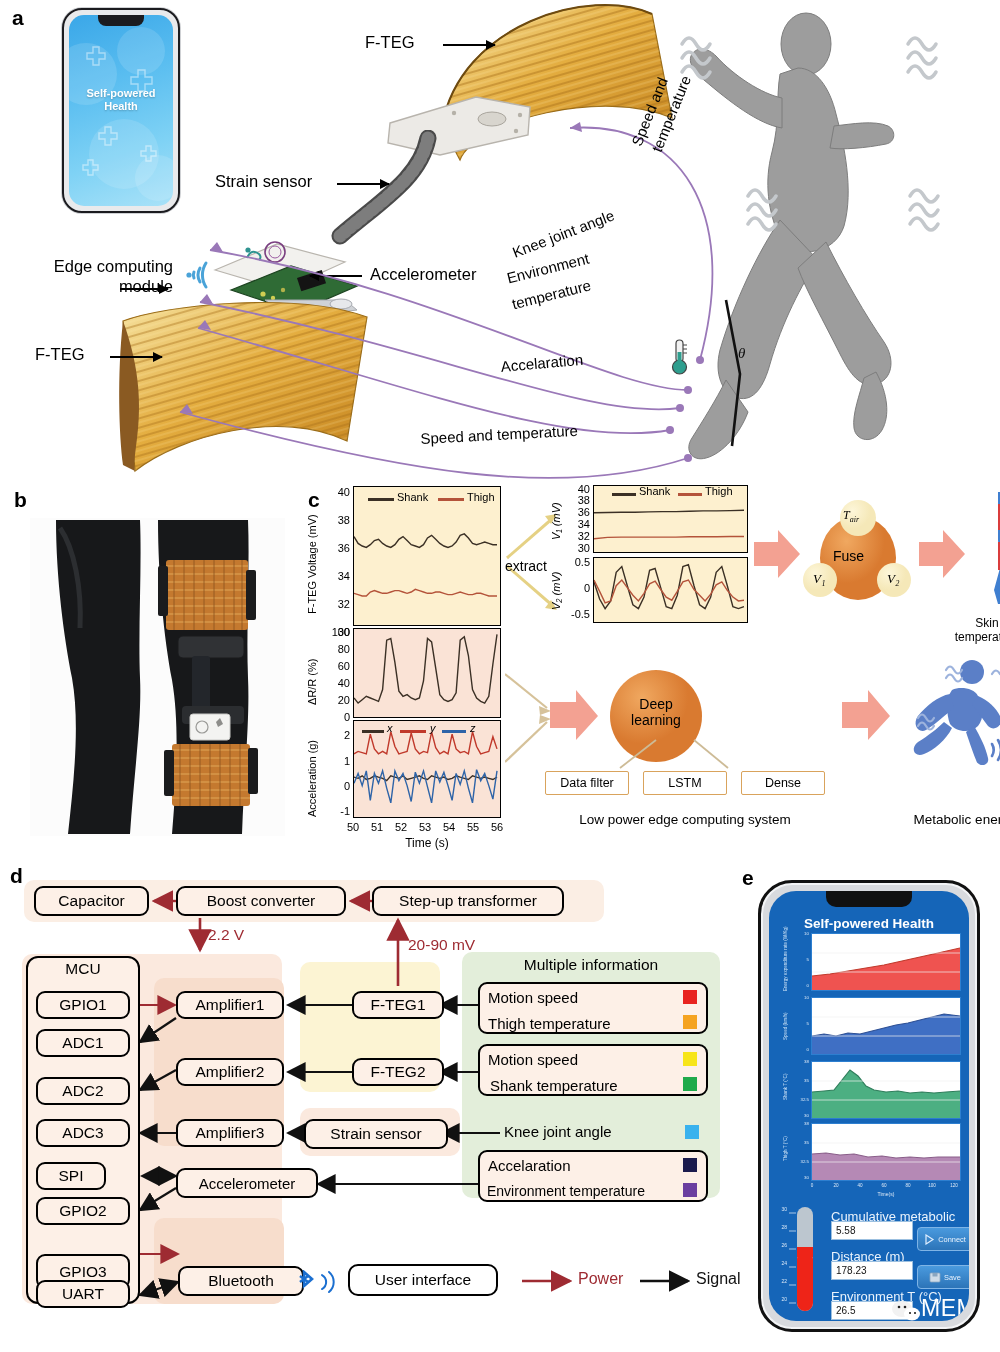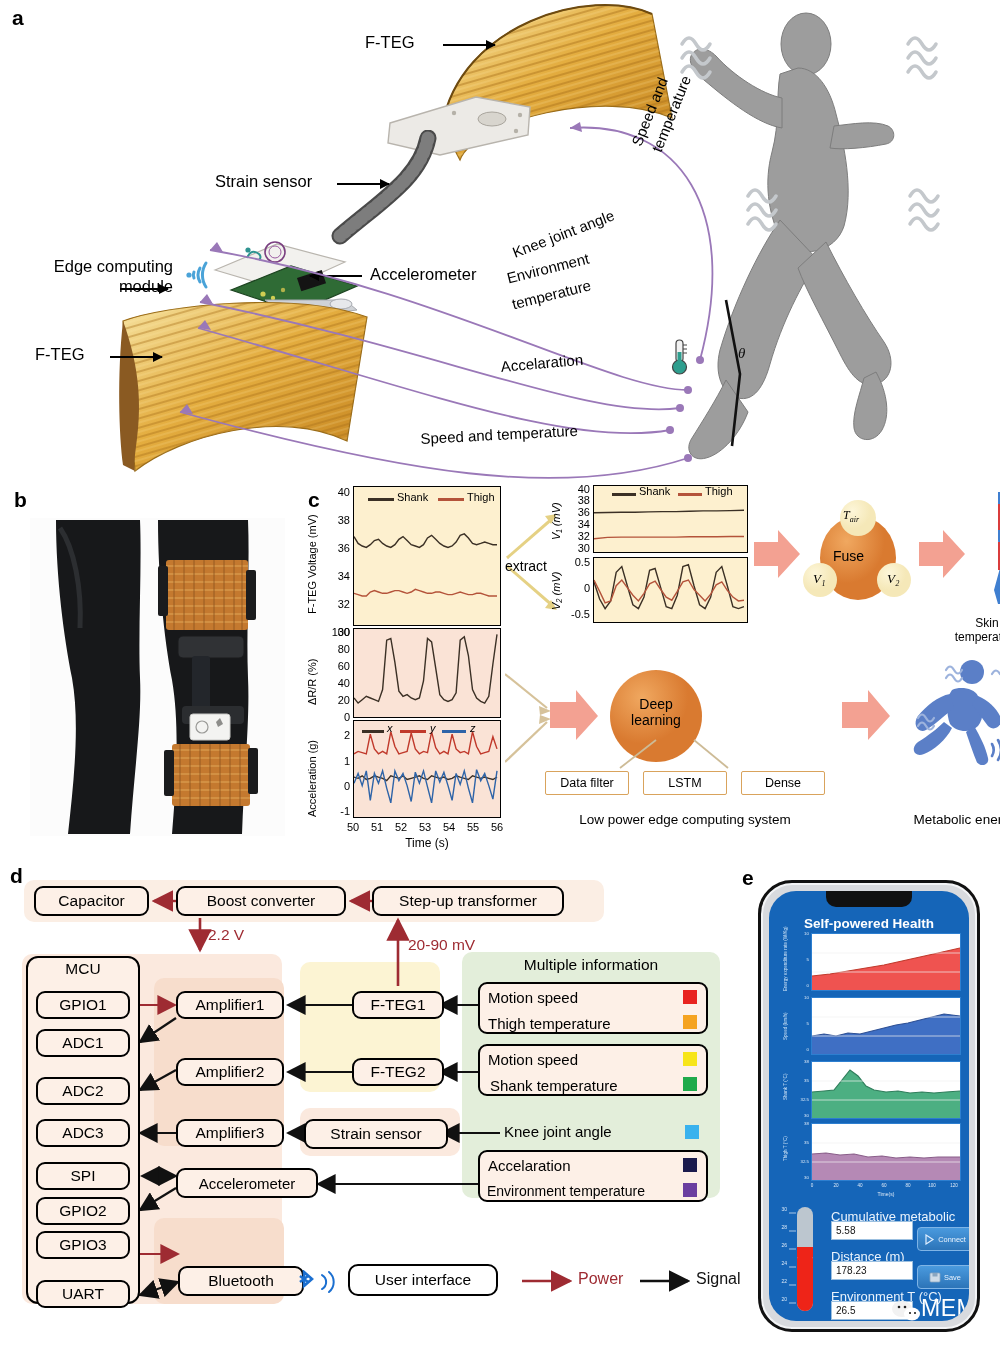--- a/index.html
+++ b/index.html
@@ -84,20 +84,42 @@
   .thermo{ position:absolute; }
   .mems{ position:absolute; color:#fff; font-size:23px; font-family:"Liberation Sans",sans-serif;
      letter-spacing:.5px; }
 </style>
 </head>
 <body>
 
 <div id="panel-a">
   <div class="panel-letter" style="left:12px; top:6px;">a</div>
 
+  <div class="phone-a">
+    <div class="phone-a-screen">
+      <div class="phone-a-notch"></div>
+      <div class="bubble" style="left:-14px; top:28px; width:62px;height:62px;"></div>
+      <div class="bubble" style="left:48px; top:12px; width:48px;height:48px;"></div>
+      <div class="bubble" style="left:20px; top:104px; width:70px;height:70px;"></div>
+      <div class="bubble" style="left:66px; top:140px; width:46px;height:46px;"></div>
+      <svg width="108" height="195" style="position:absolute;left:0;top:0;">
+        <g fill="none" stroke="rgba(255,255,255,.45)" stroke-width="1.4">
+          <path d="M18 38 h6 v-6 h6 v6 h6 v6 h-6 v6 h-6 v-6 h-6 z"></path>
+          <path d="M62 62 h7 v-7 h7 v7 h7 v7 h-7 v7 h-7 v-7 h-7 z"></path>
+          <path d="M30 118 h6 v-6 h6 v6 h6 v6 h-6 v6 h-6 v-6 h-6 z"></path>
+          <path d="M72 136 h5 v-5 h5 v5 h5 v5 h-5 v5 h-5 v-5 h-5 z"></path>
+          <path d="M14 150 h5 v-5 h5 v5 h5 v5 h-5 v5 h-5 v-5 h-5 z"></path>
+        </g>
+      </svg>
+      <div class="phone-a-title">
+        <span>Self-powered</span><br>
+        <span>Health</span>
+      </div>
+    </div>
+  </div>
 
   <svg style="position:absolute;left:390px;top:0px;" width="290" height="180">
     <defs>
       <linearGradient id="gteg" x1="0" y1="0" x2="1" y2="1">
         <stop offset="0%" stop-color="#f6e2a0"></stop>
           <stop offset="45%" stop-color="#e4ad3f"></stop>
         <stop offset="100%" stop-color="#c4831f"></stop>
       </linearGradient>
       <pattern id="pteg" width="9" height="9" patternUnits="userSpaceOnUse" patternTransform="rotate(-16)">
         <rect width="9" height="9" fill="none"></rect>
@@ -630,23 +652,23 @@
 
   <div class="dlabel" style="left:208px; top:68px; color:#9e2b32;">2.2 V</div>
   <div class="dlabel" style="left:408px; top:78px; color:#9e2b32;">20-90 mV</div>
 
   <div style="position:absolute; left:26px; top:98px; width:114px; height:348px; border:2.4px solid #000; border-radius:12px; background:#fdf0e7;"></div>
   <div style="position:absolute; left:26px; top:102px; width:114px; text-align:center; font-size:15.5px;">MCU</div>
   <div class="dbox" style="left:36px; top:133px; width:94px; height:28px;">GPIO1</div>
   <div class="dbox" style="left:36px; top:171px; width:94px; height:28px;">ADC1</div>
   <div class="dbox" style="left:36px; top:219px; width:94px; height:28px;">ADC2</div>
   <div class="dbox" style="left:36px; top:261px; width:94px; height:28px;">ADC3</div>
-  <div class="dbox" style="left:36px; top:304px; width:94px; height:28px;">SPI</div>
+  <div class="dbox" style="left:36px; top:304px; width:70px; height:28px;">SPI</div>
   <div class="dbox" style="left:36px; top:339px; width:94px; height:28px;">GPIO2</div>
-  <div class="dbox" style="left:36px; top:373px; width:94px; height:28px;">GPIO3</div>
+  <div class="dbox" style="left:36px; top:396px; width:94px; height:35px;">GPIO3</div>
   <div class="dbox" style="left:36px; top:422px; width:94px; height:28px;">UART</div>
 
   <div class="dbox" style="left:176px; top:133px; width:108px; height:28px;">Amplifier1</div>
   <div class="dbox" style="left:176px; top:200px; width:108px; height:28px;">Amplifier2</div>
   <div class="dbox" style="left:176px; top:261px; width:108px; height:28px;">Amplifier3</div>
   <div class="dbox" style="left:176px; top:310px; width:142px; height:30px; font-size:15px;">Accelerometer</div>
   <div class="dbox" style="left:178px; top:408px; width:126px; height:30px;">Bluetooth</div>
 
   <svg style="position:absolute; left:296px; top:412px;" width="46" height="24">
     <path d="M8 2 L16 9 L8 16 V2 L16 9 L8 2 M8 16 L16 9" fill="none" stroke="#1b6fd0" stroke-width="2.6"></path>

